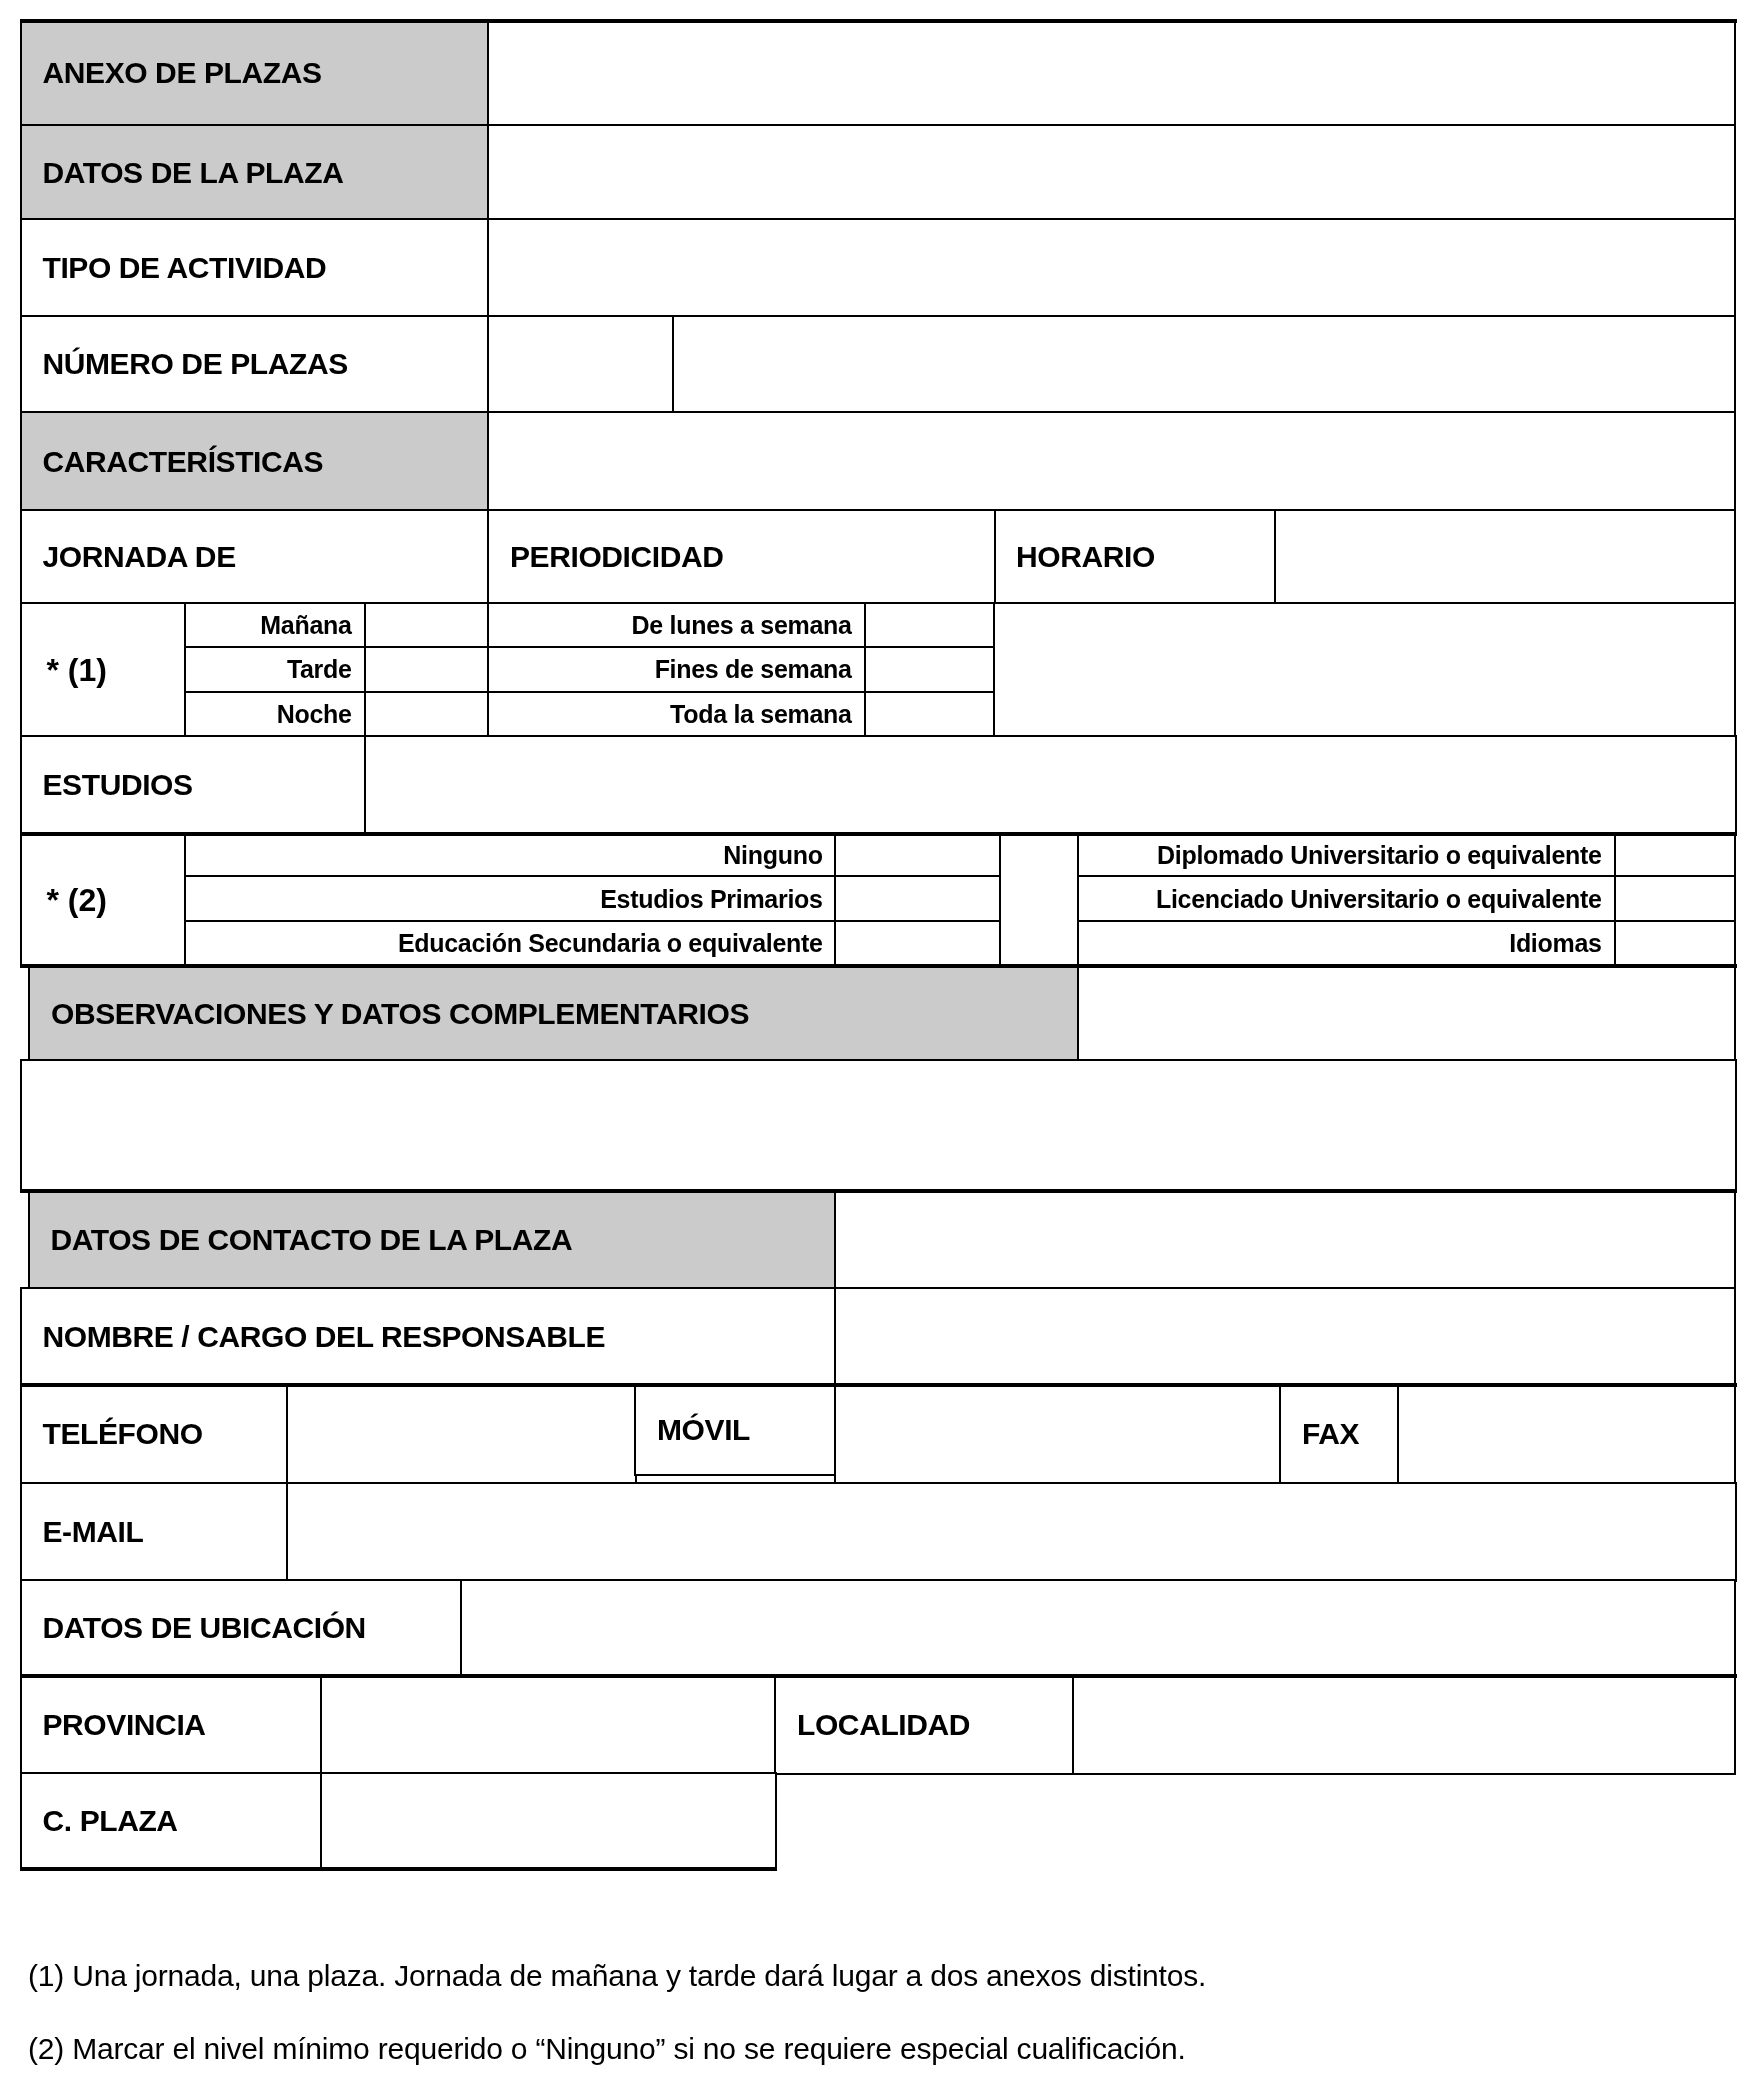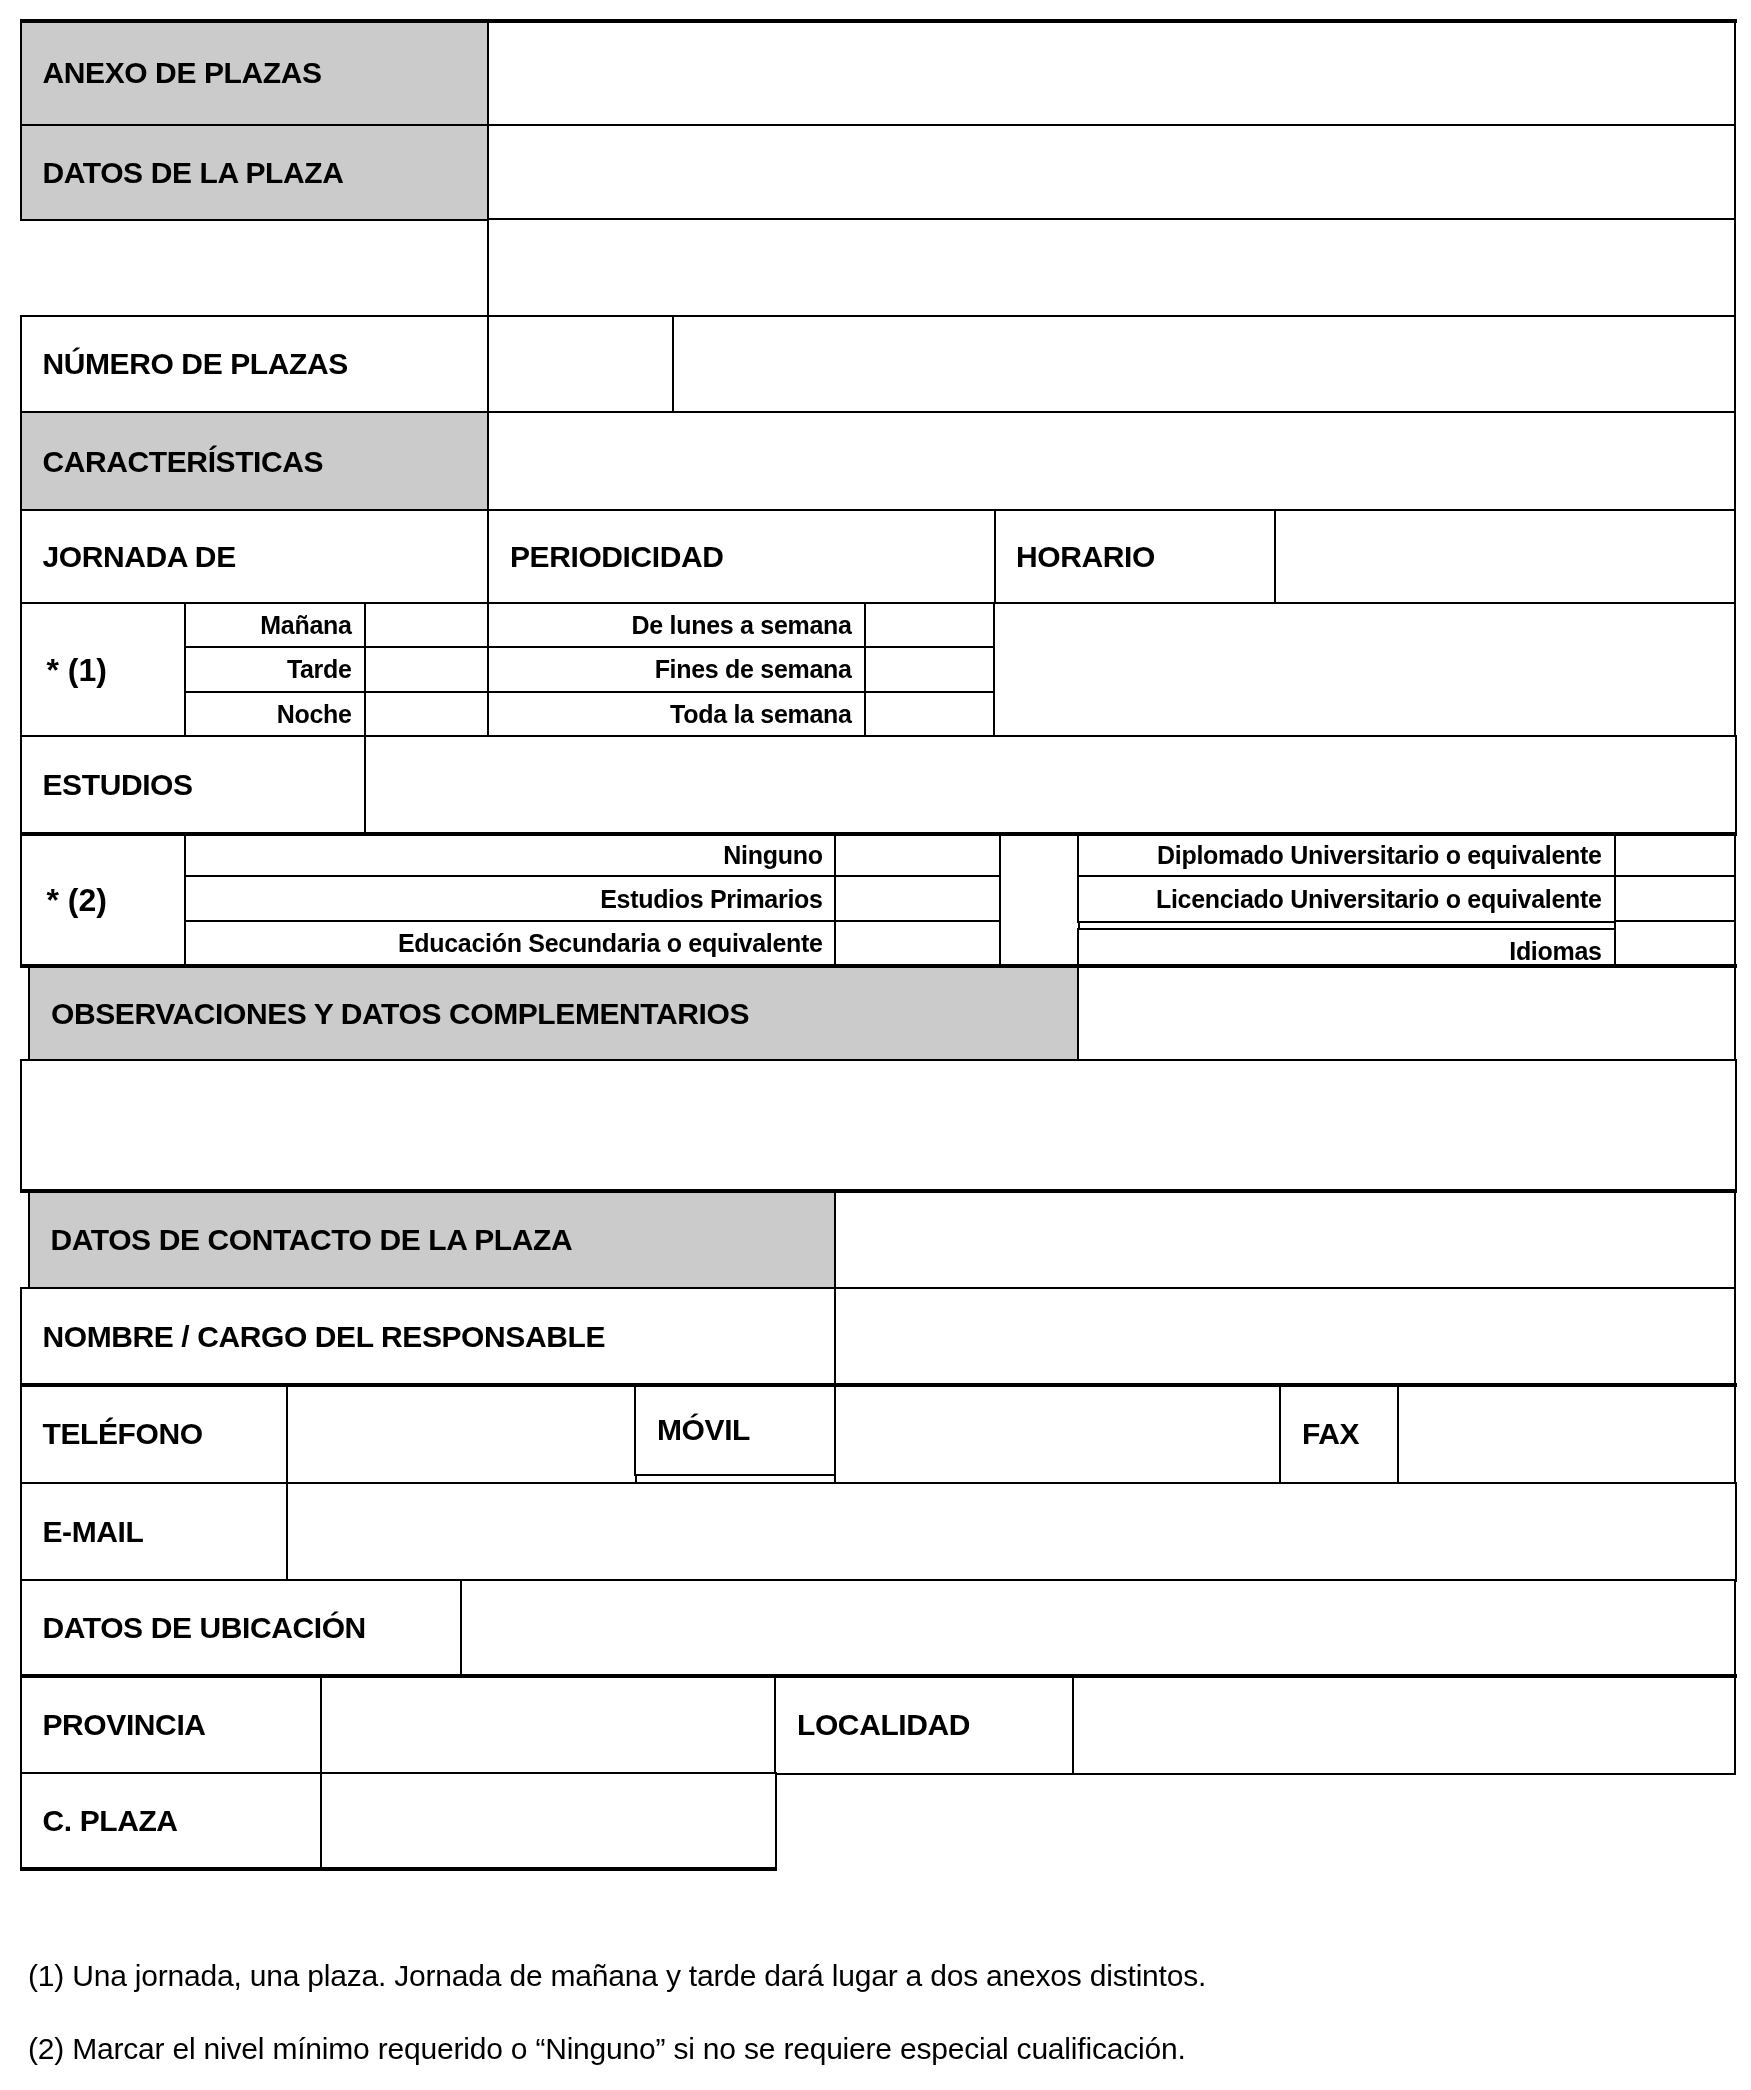--- a/index.html
+++ b/index.html
@@ -23,20 +23,21 @@
 <body>
 
 <div class="page">
 
   <div class="cell gray lab" style="left:19.5px;top:19.5px;width:470px;height:107px;">ANEXO DE PLAZAS</div>
   <div class="cell" style="left:487px;top:19.5px;width:1249px;height:107px;"></div>
 
   <div class="cell gray lab" style="left:19.5px;top:124px;width:470px;height:97px;">DATOS DE LA PLAZA</div>
   <div class="cell" style="left:487px;top:124px;width:1249px;height:97px;"></div>
 
+  <div class="cell lab" style="left:19.5px;top:218px;width:470px;height:99px;">TIPO DE ACTIVIDAD</div>
   <div class="cell" style="left:487px;top:218px;width:1249px;height:99px;"></div>
 
   <div class="cell lab" style="left:19.5px;top:315px;width:470px;height:98px;">NÚMERO DE PLAZAS</div>
   <div class="cell" style="left:487px;top:315px;width:188px;height:98px;"></div>
   <div class="cell" style="left:672px;top:315px;width:1064px;height:98px;"></div>
 
   <div class="cell gray lab" style="left:19.5px;top:411px;width:470px;height:101px;">CARACTERÍSTICAS</div>
   <div class="cell" style="left:487px;top:411px;width:1249px;height:101px;"></div>
 
   <div class="cell lab" style="left:19.5px;top:509px;width:470px;height:96px;">JORNADA DE</div>
@@ -67,21 +68,21 @@
   <div class="cell" style="left:834px;top:833px;width:168px;height:45px;"></div>
   <div class="cell sub" style="left:184px;top:875px;width:653px;height:48px;">Estudios Primarios</div>
   <div class="cell" style="left:834px;top:875px;width:168px;height:48px;"></div>
   <div class="cell sub" style="left:184px;top:920px;width:653px;height:47px;">Educación Secundaria o equivalente</div>
   <div class="cell" style="left:834px;top:920px;width:168px;height:47px;"></div>
   <div class="cell" style="left:999px;top:833px;width:81px;height:135px;"></div>
   <div class="cell sub" style="left:1077px;top:833px;width:539px;height:45px;padding-left:24px;">Diplomado Universitario o equivalente</div>
   <div class="cell" style="left:1614px;top:833px;width:122px;height:45px;"></div>
   <div class="cell sub" style="left:1077px;top:875px;width:539px;height:48px;">Licenciado Universitario o equivalente</div>
   <div class="cell" style="left:1614px;top:875px;width:122px;height:48px;"></div>
-  <div class="cell sub" style="left:1077px;top:920px;width:539px;height:47px;margin-top:8px;">Idiomas</div>
+  <div class="cell sub" style="left:1077px;top:920px;width:539px;height:47px;">Idiomas</div>
   <div class="cell" style="left:1614px;top:920px;width:122px;height:47px;"></div>
 
   <div class="cell gray lab" style="left:28px;top:965px;width:1060px;height:97px;">OBSERVACIONES Y DATOS COMPLEMENTARIOS</div>
   <div class="cell" style="left:1077px;top:965px;width:659px;height:97px;"></div>
   <div class="cell" style="left:19.5px;top:1059px;width:1717px;height:134px;"></div>
 
   <div class="cell gray lab" style="left:19.5px;top:1190px;width:817px;height:100px;margin-left:8px;">DATOS DE CONTACTO DE LA PLAZA</div>
   <div class="cell" style="left:834px;top:1190px;width:902px;height:100px;"></div>
 
   <div class="cell lab" style="left:19.5px;top:1287px;width:817px;height:99px;">NOMBRE / CARGO DEL RESPONSABLE</div>

